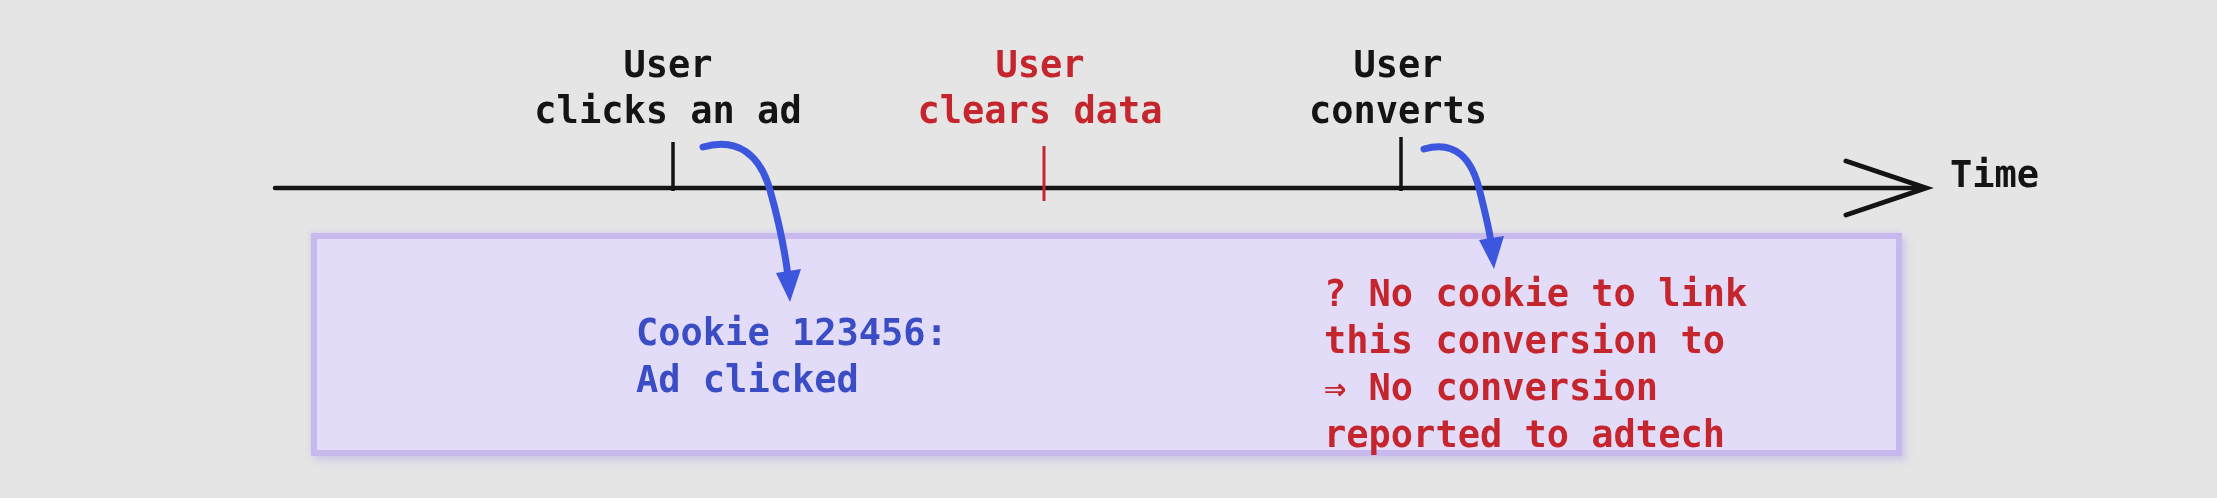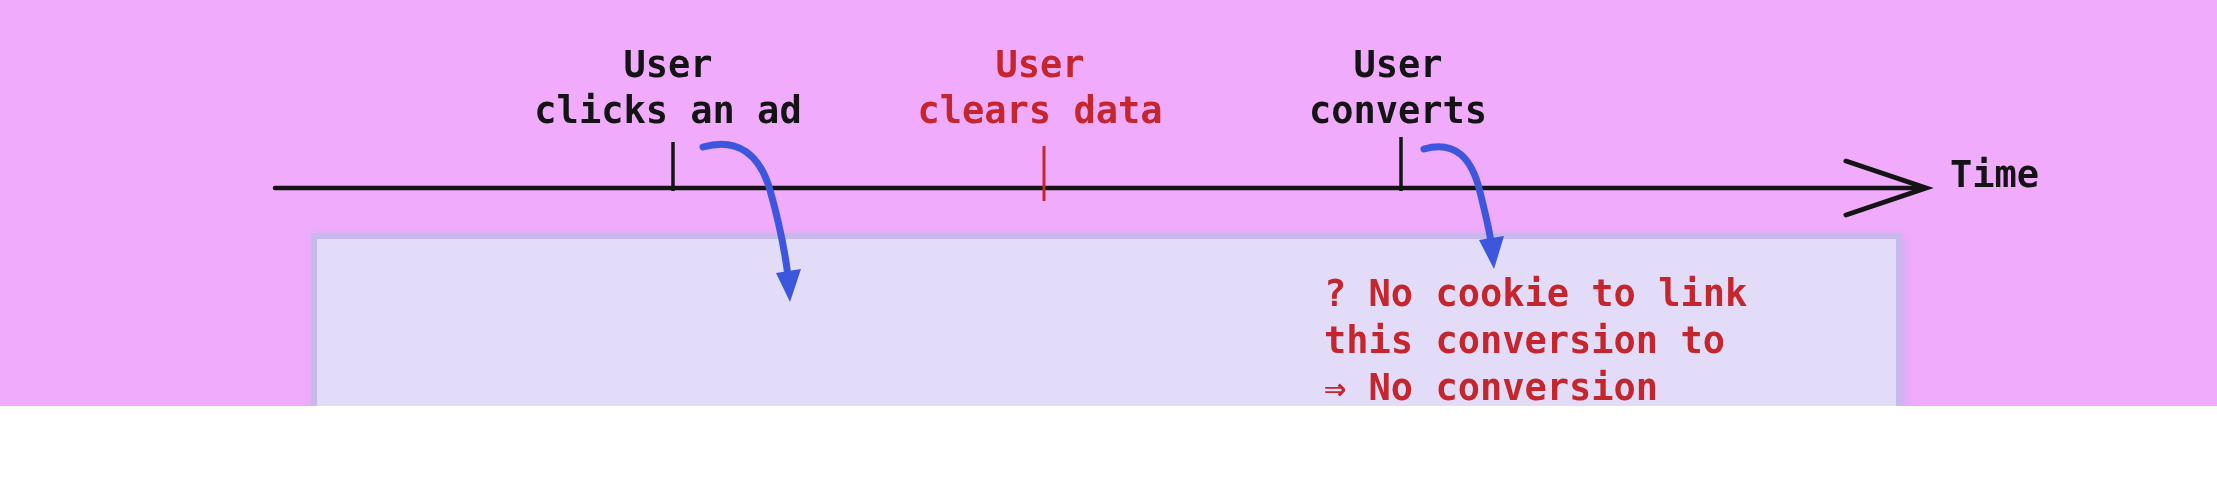--- a/index.html
+++ b/index.html
@@ -3,22 +3,22 @@
 <meta charset="utf-8">
 <style>
   html, body {
     margin: 0;
     padding: 0;
     background: #ffffff;
   }
   .canvas {
     position: relative;
     width: 2217px;
-    height: 406px;
-    background: #f0abfc;
+    height: 498px;
+    background: #e5e5e5;
     font-family: "DejaVu Sans Mono", "Liberation Mono", monospace;
     overflow: hidden;
   }
   .server-box {
     position: absolute;
     left: 311px;
     top: 233px;
     width: 1591px;
     height: 223px;
     box-sizing: border-box;
@@ -100,18 +100,20 @@
   <div class="txt evt" style="left:508px;">User
 clicks an ad</div>
   <div class="txt evt evt-red" style="left:880px;">User
 clears data</div>
   <div class="txt evt" style="left:1238px;">User
 converts</div>
 
   <div class="txt time-label">Time</div>
 
 
+  <div class="txt cookie-note">Cookie 123456:
+Ad clicked</div>
   <div class="txt failure-note">? No cookie to link
 this conversion to
 ⇒ No conversion
 reported to adtech</div>
 
 </div>
 
 </body></html>

